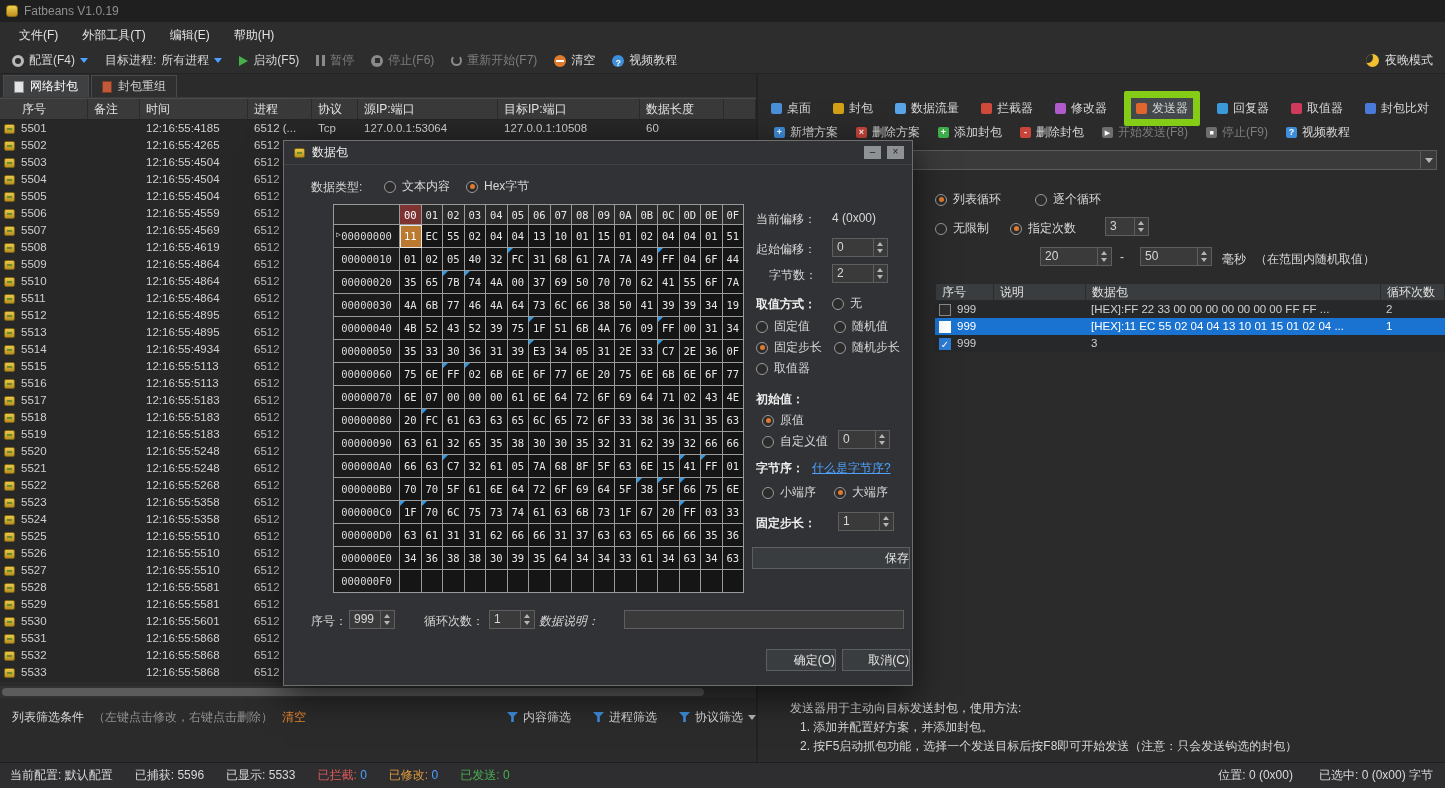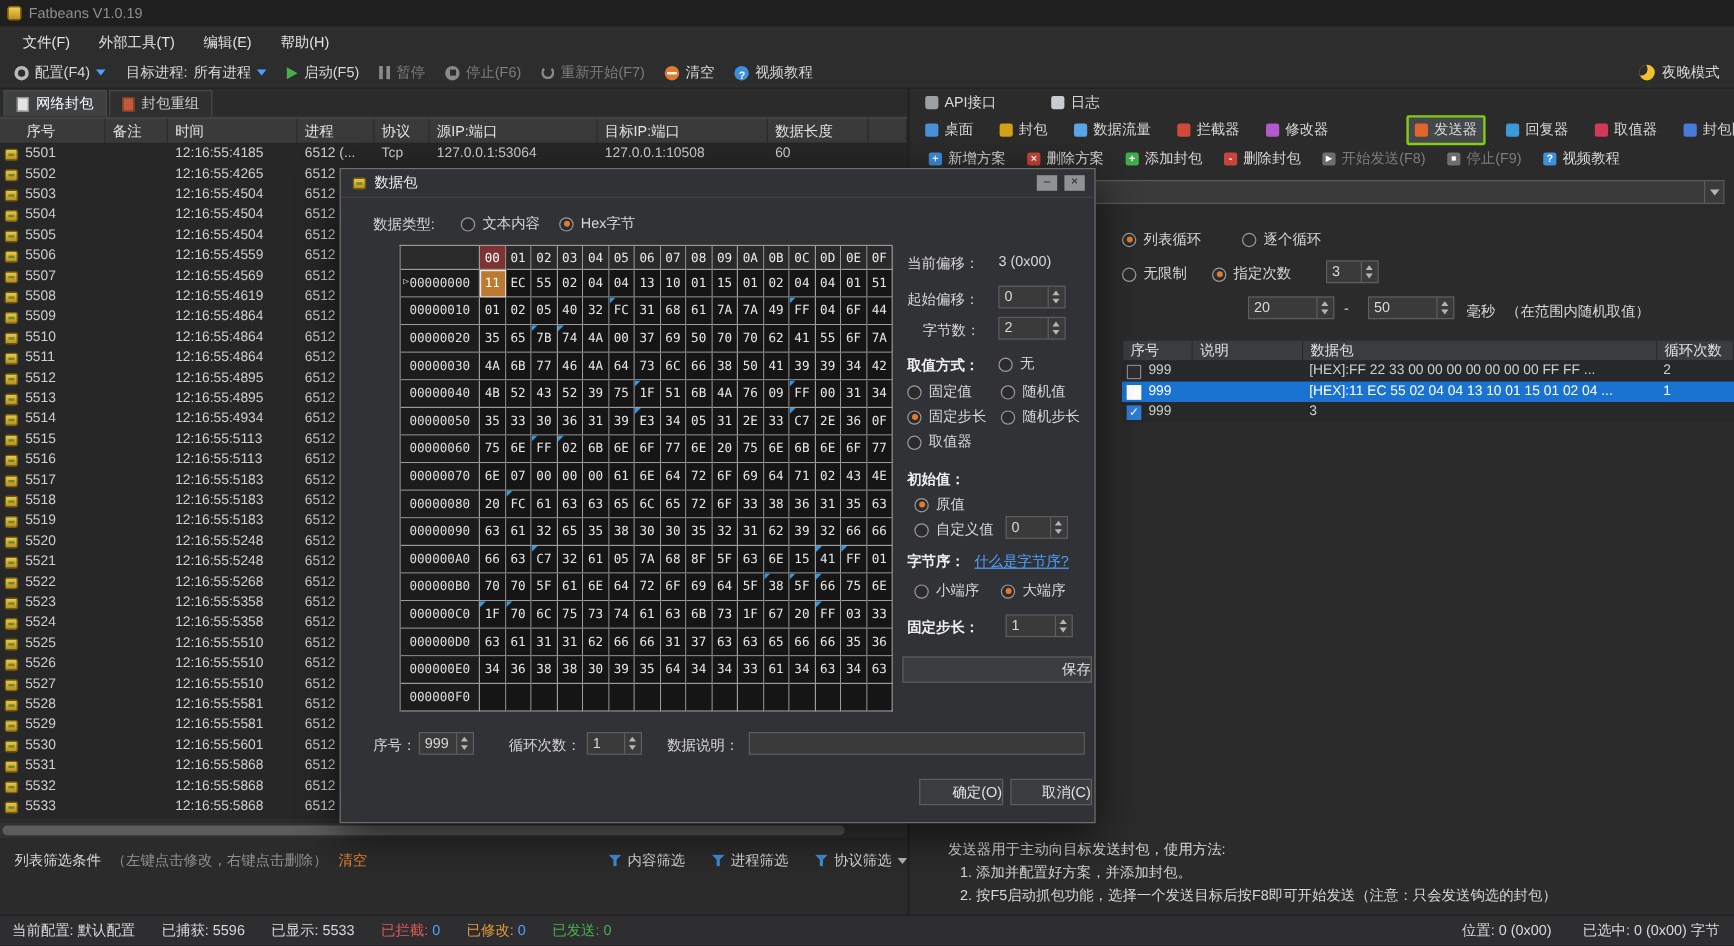--- a/index.html
+++ b/index.html
@@ -62,21 +62,21 @@
   .fitem{display:flex;align-items:center;gap:5px;}
   .statusbar{position:absolute;left:0;right:0;top:762px;height:26px;background:#2e2e31;border-top:1px solid #1e1e1e;display:flex;align-items:center;gap:22px;padding-left:10px;}
   .sb-red{color:#e05a5a;} .sb-blue{color:#4ea1ff;} .sb-org{color:#e09a3e;} .sb-grn{color:#4caf50;}
   .sright{margin-left:auto;margin-right:12px;display:flex;gap:26px;}
 
   
   .rpanel{position:absolute;left:758px;top:74px;width:687px;height:688px;}
   .rp-row1{position:absolute;top:0;left:0;right:0;height:22px;display:flex;align-items:center;gap:36px;padding-left:8px;}
   .rp-row2{position:absolute;top:22px;left:0;right:0;height:24px;display:flex;align-items:center;gap:12px;padding-left:8px;}
   .rtool{display:flex;align-items:center;gap:5px;padding:2px 5px;white-space:nowrap;}
-  .rtool.active{background:#44484b;border:2px solid #84cc16;border-radius:2px;margin-left:48px;}
+  .rtool.active{background:#44484b;border:7px solid #84cc16;border-radius:2px;}
   .rico{width:11px;height:11px;border-radius:2px;display:inline-block;flex:0 0 auto;}
   .ric-api{background:#9aa0a6}.ric-log{background:#c9cdd1}.ric-desktop{background:#4a90d9}.ric-packet{background:#d4a017}
   .ric-traffic{background:#58a6e8}.ric-interceptor{background:#d04a3a}.ric-modifier{background:#b05acc}.ric-sender{background:#e0662e}
   .ric-replier{background:#3a9ad9}.ric-extractor{background:#d03a5a}.ric-compare{background:#4a7ad9}
   .rp-toolbar{position:absolute;top:46px;left:0;right:0;height:24px;display:flex;align-items:center;gap:18px;padding-left:16px;}
   .tico{width:11px;height:11px;border-radius:2px;color:#fff;text-align:center;display:inline-block;flex:0 0 auto;}
   .tico::after{font-size:9px;line-height:11px;font-weight:bold;display:block;}
   .tico-addplan{background:#3d8edb}.tico-addplan::after{content:"+"}
   .tico-delplan{background:#c9443a}.tico-delplan::after{content:"×"}
   .tico-addpkt{background:#3fae4a}.tico-addpkt::after{content:"+"}
@@ -697,30 +697,20 @@
       </span>
       <span class="fitem">
         <span class="ic-funnel"></span>
         <span>协议筛选</span>
         <span class="caret gray"></span>
       </span>
     </span>
   </div>
 
   <div class="rpanel">
-    <div class="rp-row1">
-      <span class="rtool">
-        <span class="rico ric-api"></span>
-        <span>API接口</span>
-      </span>
-      <span class="rtool">
-        <span class="rico ric-log"></span>
-        <span>日志</span>
-      </span>
-    </div>
     <div class="rp-row2">
       <span class="rtool">
           <span class="rico ric-desktop"></span>
           <span>桌面</span>
         </span>
       <span class="rtool">
           <span class="rico ric-packet"></span>
           <span>封包</span>
         </span>
       <span class="rtool">
@@ -981,21 +971,21 @@
         <div class="hcell hb">64</div>
         <div class="hcell hb">73</div>
         <div class="hcell hb">6C</div>
         <div class="hcell hb">66</div>
         <div class="hcell hb">38</div>
         <div class="hcell hb">50</div>
         <div class="hcell hb">41</div>
         <div class="hcell hb">39</div>
         <div class="hcell hb">39</div>
         <div class="hcell hb">34</div>
-        <div class="hcell hb">42</div>
+        <div class="hcell hb">19</div>
         <div class="hcell addr">00000040</div>
         <div class="hcell hb">4B</div>
         <div class="hcell hb">52</div>
         <div class="hcell hb">43</div>
         <div class="hcell hb">52</div>
         <div class="hcell hb">39</div>
         <div class="hcell hb">75</div>
         <div class="hcell hb mark">1F</div>
         <div class="hcell hb">51</div>
         <div class="hcell hb">6B</div>
@@ -1190,21 +1180,21 @@
         <div class="hcell hb"></div>
         <div class="hcell hb"></div>
         <div class="hcell hb"></div>
         <div class="hcell hb"></div>
         <div class="hcell hb"></div>
         <div class="hcell hb"></div>
       </div>
 
     <div class="dabs" style="left:468px;top:60px;width:158px;height:390px;">
       <span class="dabs" style="left:4px;top:10px;">当前偏移：</span>
-      <span class="dabs" style="left:80px;top:10px;">3 (0x00)</span>
+      <span class="dabs" style="left:80px;top:10px;">4 (0x00)</span>
 
       <span class="dabs" style="left:4px;top:40px;">起始偏移：</span>
       <span class="spin" style="left:80px;top:37px;width:56px;">
           <span class="v">0</span>
           <span class="ar"></span>
         </span>
 
       <span class="dabs" style="left:17px;top:66px;">字节数：</span>
       <span class="spin" style="left:80px;top:63px;width:56px;">
           <span class="v">2</span>
@@ -1274,20 +1264,20 @@
     <span class="dabs" style="left:27px;top:472px;">序号：</span>
     <span class="spin" style="left:65px;top:469px;width:46px;">
         <span class="v">999</span>
         <span class="ar"></span>
       </span>
     <span class="dabs" style="left:140px;top:472px;">循环次数：</span>
     <span class="spin" style="left:205px;top:469px;width:46px;">
         <span class="v">1</span>
         <span class="ar"></span>
       </span>
-    <span class="dabs" style="left:272px;top:472px;">数据说明：</span>
+    <span class="dabs" style="left:255px;top:472px;font-style:italic;">数据说明：</span>
     <span class="dlg-inputbox" style="left:340px;right:8px;top:469px;"><span></span></span>
 
     <span class="dbtn" style="left:482px;top:508px;width:70px;">确定(O)</span>
     <span class="dbtn" style="left:558px;top:508px;width:68px;">取消(C)</span>
   </div>
 
 </div>
 
 </body></html>

